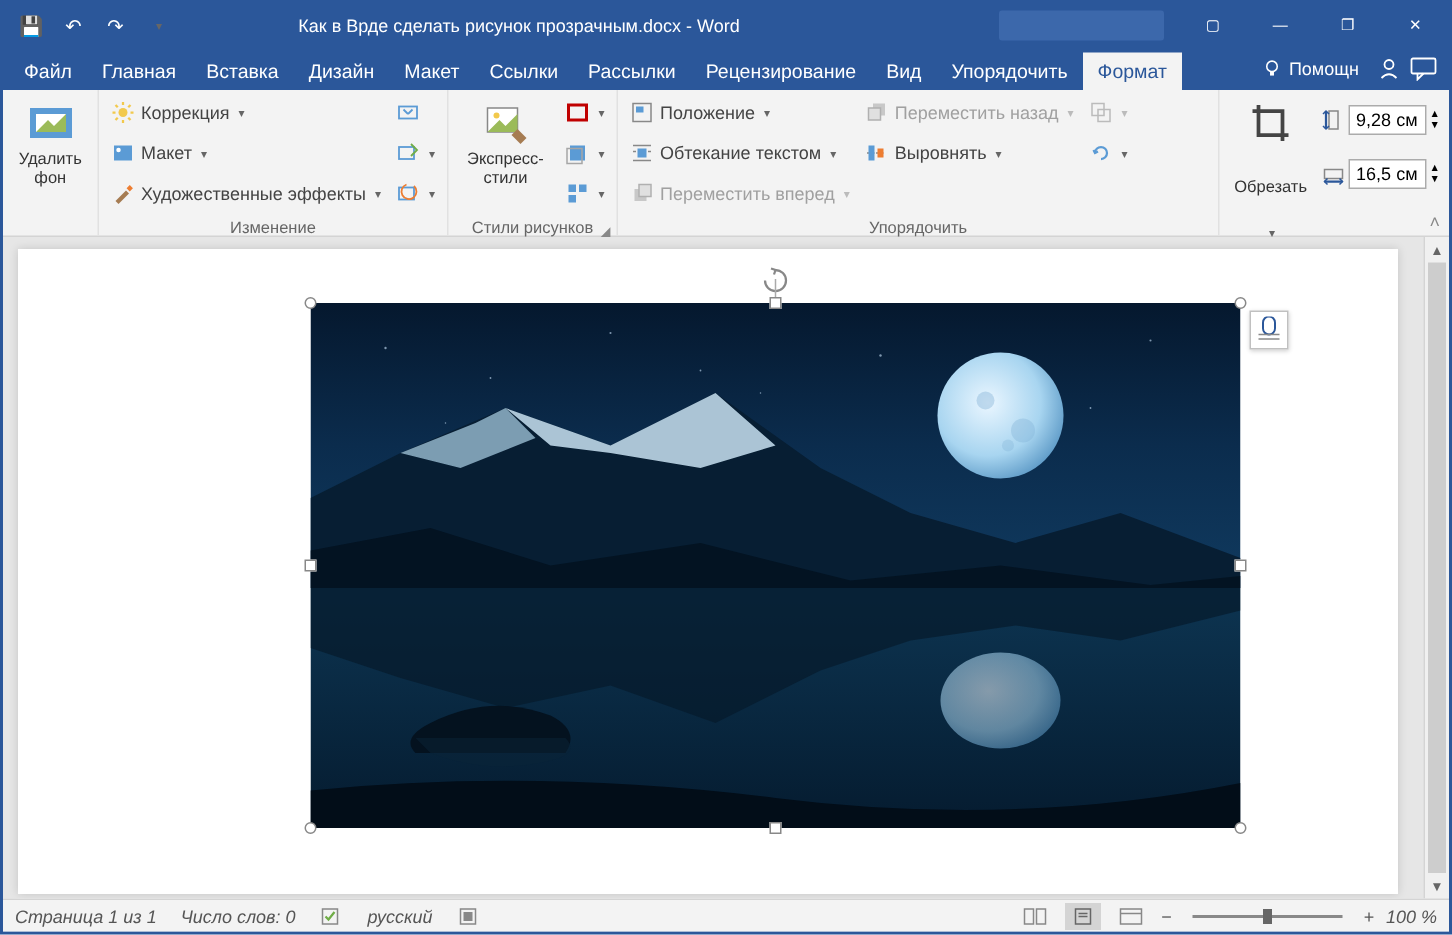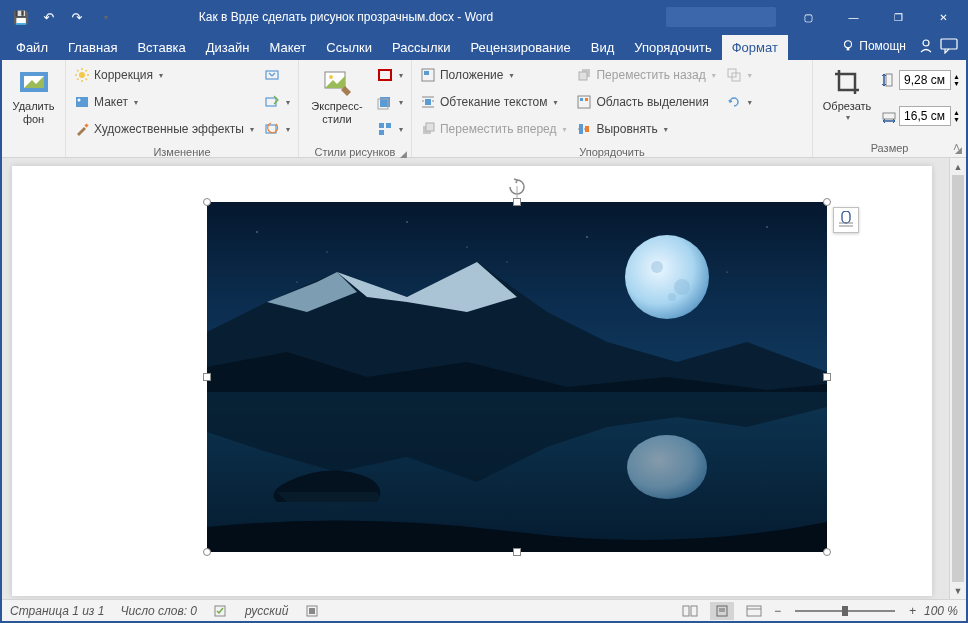--- a/index.html
+++ b/index.html
@@ -297,30 +297,20 @@
                 <rect x="6" y="2" width="8" height="8" fill="#c8c8c8"></rect>
                 <rect x="3" y="5" width="8" height="8" fill="#e0e0e0" stroke="#b0b0b0"></rect>
               </svg>
             </span>
             <span>Переместить назад</span>
             <span class="dd" style="color:#bbb">▾</span>
           </div>
         <div class="small-row">
             <span class="sm-icon">
               <svg viewBox="0 0 16 16" width="16" height="16">
-                <rect x="2" y="2" width="12" height="12" fill="none" stroke="#888"></rect>
-                <rect x="4" y="4" width="3" height="3" fill="#5b9bd5"></rect>
-                <rect x="9" y="4" width="3" height="3" fill="#ed7d31"></rect>
-              </svg>
-            </span>
-            <span>Область выделения</span>
-          </div>
-        <div class="small-row">
-            <span class="sm-icon">
-              <svg viewBox="0 0 16 16" width="16" height="16">
                 <line x1="2" y1="8" x2="14" y2="8" stroke="#888" stroke-dasharray="2 1"></line>
                 <rect x="3" y="3" width="4" height="10" fill="#5b9bd5"></rect>
                 <rect x="9" y="5" width="4" height="6" fill="#ed7d31"></rect>
               </svg>
             </span>
             <span>Выровнять</span>
             <span class="dd">▾</span>
           </div>
       </div>
       <div class="stack">
@@ -342,21 +332,21 @@
             </span>
             <span class="dd">▾</span>
           </div>
       </div>
     </div>
     <div class="group-label"><span>Упорядочить</span></div>
   </div>
 
   <div class="group" style="flex-shrink:0; border-right:none;">
     <div class="group-body">
-      <div class="big-btn" style="width:56px;">
+      <div class="big-btn" style="width:56px;gap:19px;">
         <svg class="big-icon" viewBox="0 0 32 32">
             <path d="M8 4 L8 24 L28 24" fill="none" stroke="#444" stroke-width="2.5"></path>
             <path d="M4 8 L24 8 L24 28" fill="none" stroke="#444" stroke-width="2.5"></path>
           </svg>
         <span>Обрезать</span>
           <span class="dd">▾</span>
       </div>
       <div class="stack" style="gap:16px; padding-top:6px;">
         <div class="spin-box">
           <span class="sm-icon">

